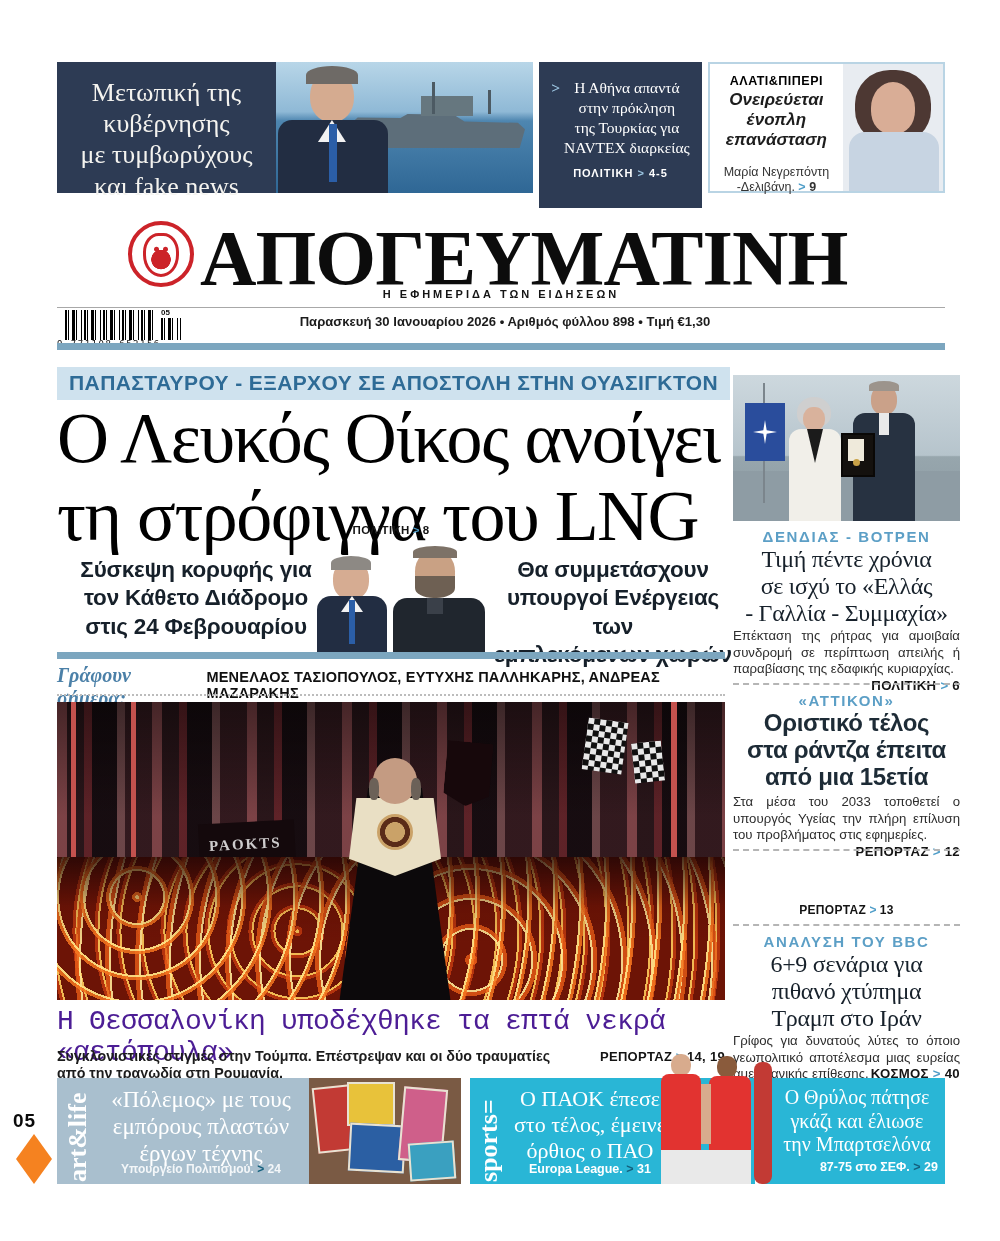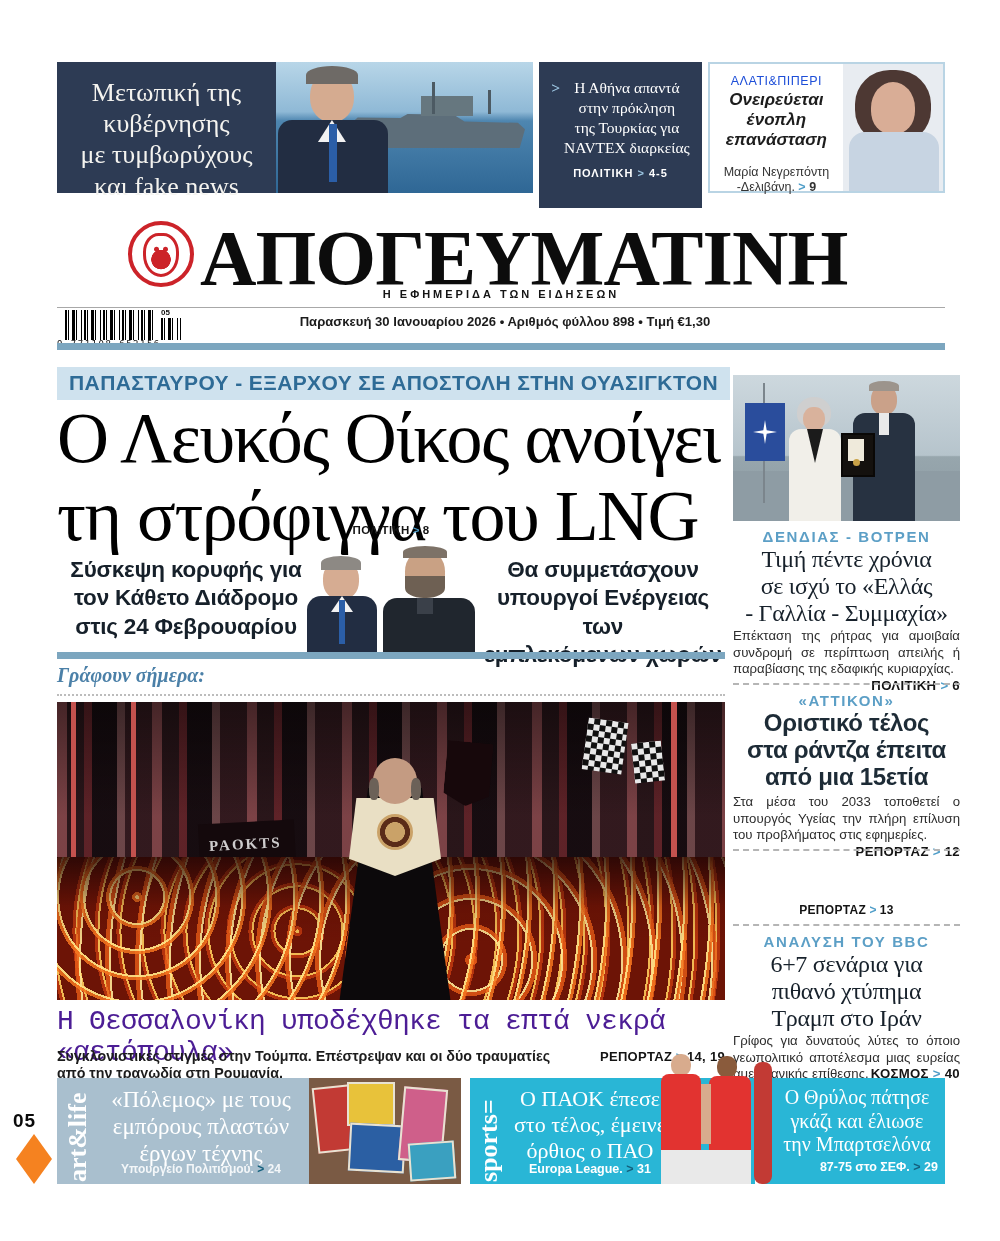--- a/index.html
+++ b/index.html
@@ -126,21 +126,21 @@
     </div>
     <div style="margin-top:8px;font-size:11px;font-weight:700;letter-spacing:1px">
       <span>ΠΟΛΙΤΙΚΗ</span>
       <span class="chev-light">&gt;</span>
       <span>4-5</span>
     </div>
   </div>
 
   <div class="abs promo-right" style="left:708px;top:62px;width:233px;height:127px;display:flex">
     <div style="width:57%;text-align:center;padding-top:10px">
-      <div style="font-size:12.5px;font-weight:400;letter-spacing:.5px;color:#1d4ed8">ΑΛΑΤΙ&amp;ΠΙΠΕΡΙ</div>
+      <div style="font-size:12.5px;font-weight:700;letter-spacing:.5px;color:#000000">ΑΛΑΤΙ&amp;ΠΙΠΕΡΙ</div>
       <div class="ml" style="font-size:17px;font-weight:700;font-style:italic;color:#1d1d1d;line-height:1.18;margin-top:2px">Ονειρεύεται
 ένοπλη
 επανάσταση</div>
       <div style="font-size:12.5px;color:#333;margin-top:15px;line-height:1.2">
         <span class="ml">Μαρία Νεγρεπόντη
 -Δελιβάνη.</span>
         <span class="chev">&gt;</span>
         <b>9</b>
       </div>
     </div>
@@ -176,21 +176,21 @@
 
   <div class="abs headline ml" style="left:57px;top:400px;width:668px">Ο Λευκός Οίκος ανοίγει
 τη στρόφιγγα του LNG</div>
 
   <div class="abs" style="left:57px;top:524px;width:668px;text-align:center;font-size:11.5px">
     <span class="secline">ΠΟΛΙΤΙΚΗ</span>
     <span class="chev">&gt;</span>
     <span class="secline">8</span>
   </div>
 
-  <div class="abs" style="left:59px;top:546px;width:668px;height:106px;display:flex">
+  <div class="abs" style="left:69px;top:546px;width:668px;height:106px;display:flex">
     <div class="sub-head ml" style="width:254px;padding-top:10px">Σύσκεψη κορυφής για
 τον Κάθετο Διάδρομο
 στις 24 Φεβρουαρίου</div>
     <div style="width:166px;position:relative">
 
       <div class="abs" style="left:10px;top:14px;width:36px;height:40px;background:#d6ac92;border-radius:46%"></div>
       <div class="abs" style="left:8px;top:10px;width:40px;height:14px;background:#8d8984;border-radius:50% 50% 0 0"></div>
       <div class="abs suit" style="left:-6px;top:50px;width:70px;height:56px"></div>
       <div class="abs shirt" style="left:18px;top:50px;width:22px;height:16px"></div>
       <div class="abs tie" style="left:26px;top:54px;width:6px;height:44px"></div>
@@ -203,20 +203,21 @@
     </div>
     <div class="sub-head ml" style="width:248px;padding-top:10px">Θα συμμετάσχουν
 υπουργοί Ενέργειας των
 εμπλεκόμενων χωρών</div>
   </div>
 
   <div class="abs bluebar" style="left:57px;top:652px;width:668px;height:7px"></div>
 
   <div class="abs" style="left:57px;top:664px;width:668px;display:flex;align-items:baseline;gap:10px">
     <span class="authors-label">Γράφουν σήμερα:</span>
+    <span class="authors-names">ΜΕΝΕΛΑΟΣ ΤΑΣΙΟΠΟΥΛΟΣ, ΕΥΤΥΧΗΣ ΠΑΛΛΗΚΑΡΗΣ, ΑΝΔΡΕΑΣ ΜΑΖΑΡΑΚΗΣ</span>
   </div>
   <div class="abs dot" style="left:57px;top:694px;width:668px"></div>
 
   <div class="abs" style="left:57px;top:702px;width:668px;height:298px;overflow:hidden">
     <div class="scarf-wall" style="position:absolute;inset:0 0 45% 0"></div>
     <div class="rail abs" style="left:14px;top:0;width:5px;height:58%"></div>
     <div class="rail abs" style="left:74px;top:0;width:5px;height:58%"></div>
     <div class="rail abs" style="left:614px;top:0;width:6px;height:60%"></div>
     <div class="checkflag abs" style="left:528px;top:18px;width:40px;height:52px;transform:rotate(8deg)"></div>
     <div class="checkflag abs" style="left:576px;top:40px;width:30px;height:40px;transform:rotate(-6deg)"></div>
@@ -296,21 +297,21 @@
   <div class="abs dash" style="left:733px;top:849px;width:227px"></div>
 
   <div class="abs" style="left:733px;top:903px;width:227px;text-align:center;font-size:12px">
     <span class="secline">ΡΕΠΟΡΤΑΖ</span>
     <span class="chev">&gt;</span>
     <span class="secline">13</span>
   </div>
   <div class="abs dash" style="left:733px;top:924px;width:227px"></div>
 
   <div class="abs rc-kicker" style="left:733px;top:933px;width:227px">ΑΝΑΛΥΣΗ ΤΟΥ BBC</div>
-  <div class="abs rc-head ml" style="left:733px;top:951px;width:227px">6+7 σενάρια για
+  <div class="abs rc-head ml" style="left:733px;top:951px;width:227px">6+9 σενάρια για
 πιθανό χτύπημα
 Τραμπ στο Ιράν</div>
   <div class="abs rc-body" style="left:733px;top:1033px;width:227px">
     <span>Γρίφος για δυνατούς λύτες το όποιο γεωπολιτικό αποτέλεσμα μιας ευρείας αμερικανικής επίθεσης.</span>
     <span class="secline" style="float:right">
       <span>ΚΟΣΜΟΣ</span>
       <span class="chev">&gt;</span>
       <span>40</span>
     </span>
   </div>

